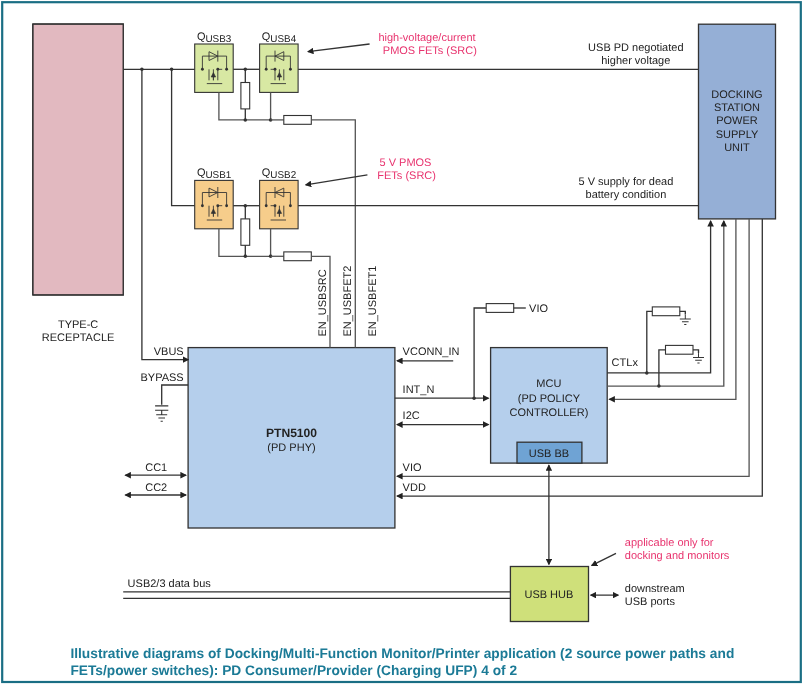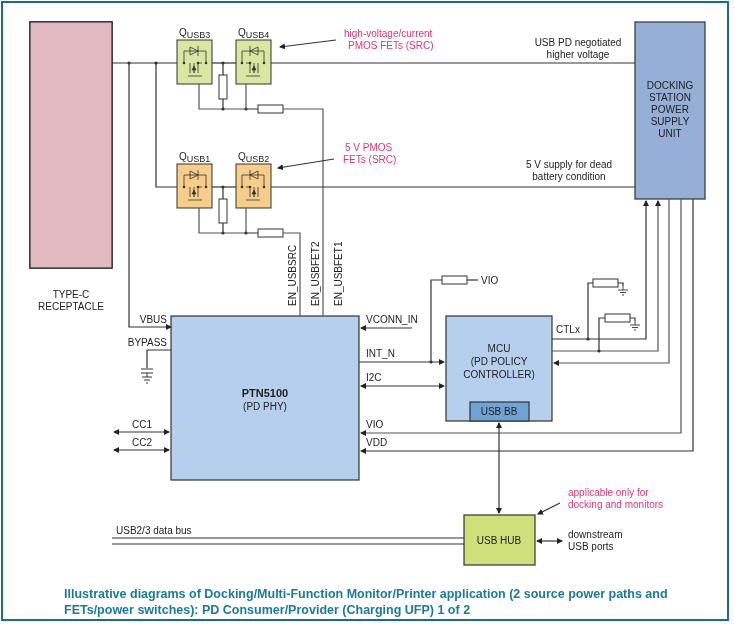--- a/index.html
+++ b/index.html
@@ -221,13 +221,13 @@
   <text class="t tc" x="578" y="46">USB PD negotiated</text>
   <text class="t tc" x="578" y="58">higher voltage</text>
   <text class="t tc" x="569" y="168">5 V supply for dead</text>
   <text class="t tc" x="569" y="180">battery condition</text>
 
   <text class="t pink" x="568" y="496">applicable only for</text>
   <text class="t pink" x="568" y="508">docking and monitors</text>
   <path class="w" d="M560,503 L538,514" marker-end="url(#ah)"></path>
 </svg>
 
-<div class="caption">Illustrative diagrams of Docking/Multi-Function Monitor/Printer application (2 source power paths and FETs/power switches): PD Consumer/Provider (Charging UFP) 1 of 2</div>
+<div class="caption">Illustrative diagrams of Docking/Multi-Function Monitor/Printer application (2 source power paths and FETs/power switches): PD Consumer/Provider (Charging UFP) 4 of 2</div>
 
 </body></html>

